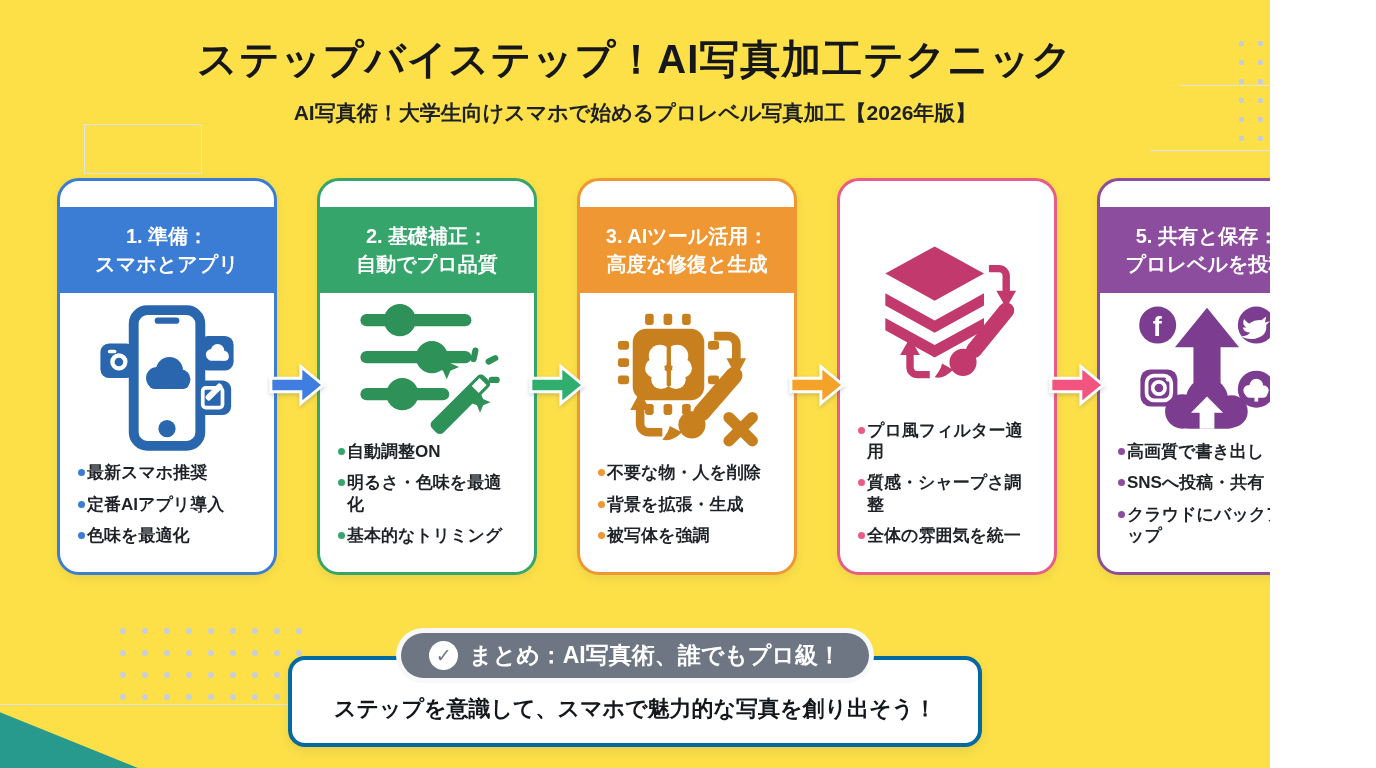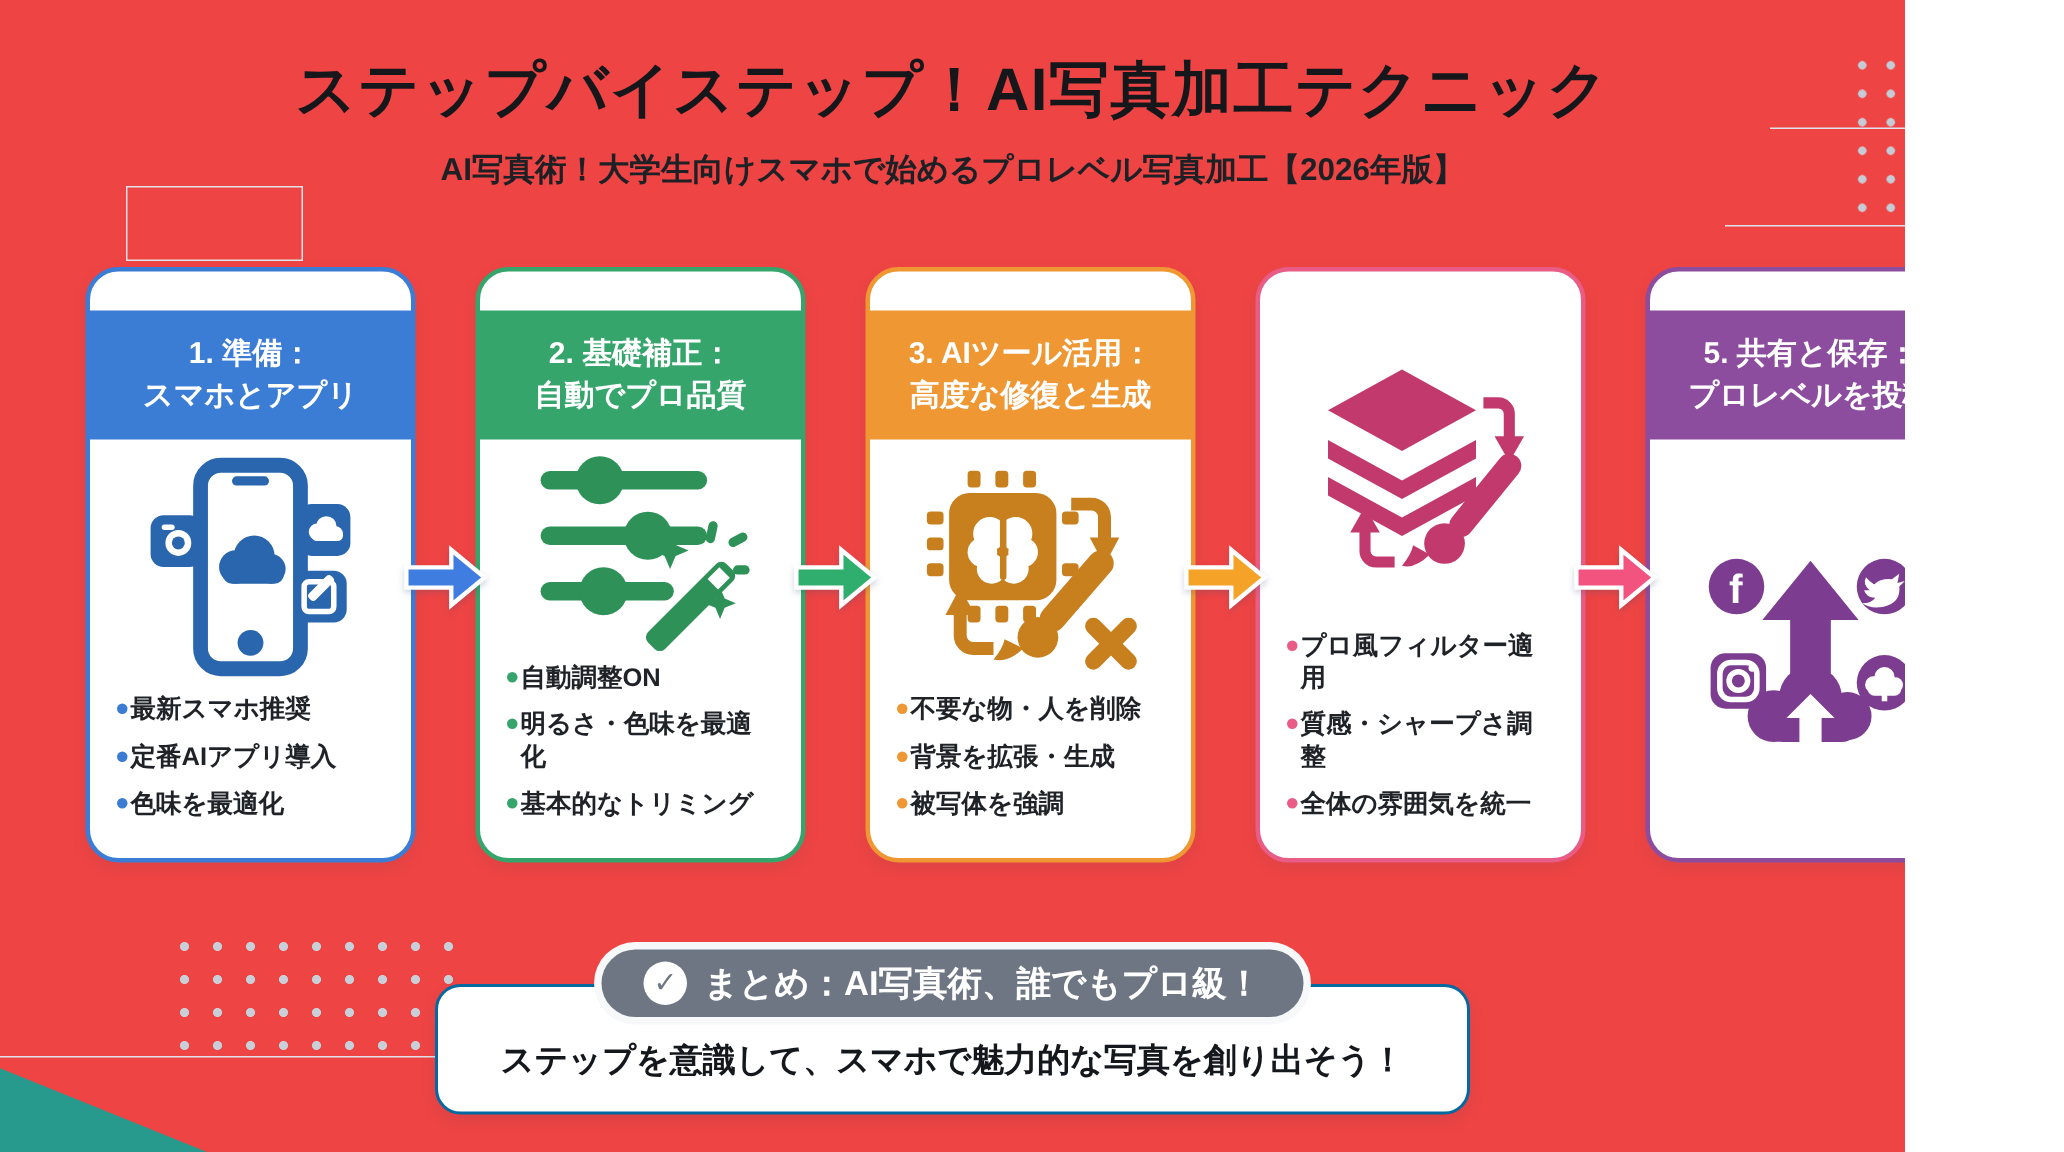--- a/index.html
+++ b/index.html
@@ -1,18 +1,18 @@
 <!DOCTYPE html>
 <html><head>
 <meta charset="utf-8">
 <style>
   * { margin:0; padding:0; box-sizing:border-box; }
   html,body { width:1376px; height:768px; }
   body { font-family:"Liberation Sans","DejaVu Sans",sans-serif; }
-  .stage { position:relative; width:1270px; height:768px; background:#ef4444; overflow:hidden; }
+  .stage { position:relative; width:1270px; height:768px; background:#fde047; overflow:hidden; }
 
   
   .deco { position:absolute; pointer-events:none; }
   .dots-tr { left:1232px; top:34px; width:134px; height:112px;
     background-image:radial-gradient(#c5ccd5 2.6px, transparent 3px);
     background-size:19px 19px; }
   .dots-bl { left:112px; top:620px; width:196px; height:90px;
     background-image:radial-gradient(#c9cfd8 2.8px, transparent 3.2px);
     background-size:22px 22px; }
   .line { background:#dde3e9; }
@@ -64,21 +64,21 @@
   
   .summary { position:absolute; top:633px; left:0; right:0;
     display:flex; flex-direction:column; align-items:center; }
   .summary-badge { z-index:2; display:flex; align-items:center; gap:11px;
     background:#6d7682; color:#ffffff; border-radius:26px; padding:7px 28px;
     font-size:23px; font-weight:800; box-shadow:0 0 0 5px #f6f8fa; }
   .check-circle { width:29px; height:29px; border-radius:50%; background:#ffffff;
     color:#6d7682; display:flex; align-items:center; justify-content:center;
     font-size:19px; font-weight:800; }
   .summary-box { z-index:1; margin-top:-22px; background:#ffffff;
-    border:2px solid #0369a1; border-radius:17px; padding:34px 42px 19px;
+    border:4px solid #0369a1; border-radius:17px; padding:34px 42px 19px;
     box-shadow:0 4px 10px rgba(40,60,90,.10); }
   .summary-text { font-size:22px; font-weight:800; color:#14181d; }
 </style>
 </head>
 <body>
 
 <div class="stage">
 
   <div class="deco dots-tr"></div>
   <div class="deco dots-bl"></div>
@@ -318,20 +318,34 @@
           <g>
             <circle cx="100" cy="78" r="15"></circle>
             <circle cx="94" cy="79" r="4.5" fill="#ffffff"></circle>
               <circle cx="100" cy="75" r="5.5" fill="#ffffff"></circle>
             <circle cx="106" cy="79" r="4" fill="#ffffff"></circle>
               <rect x="91" y="78" width="18" height="7" rx="3.5" fill="#ffffff"></rect>
             <rect x="98.5" y="82" width="3" height="6" fill="#ffffff"></rect>
           </g>
         </svg>
       </div>
+      <ul class="card-bullets">
+        <li class="bullet">
+            <span class="dot"></span>
+            <span class="bullet-text">高画質で書き出し</span>
+          </li>
+        <li class="bullet">
+            <span class="dot"></span>
+            <span class="bullet-text">SNSへ投稿・共有</span>
+          </li>
+        <li class="bullet">
+            <span class="dot"></span>
+            <span class="bullet-text">クラウドにバックアップ</span>
+          </li>
+      </ul>
     </article>
 
   </section>
 
   <div class="arrow a0">
     <svg viewBox="0 0 60 46">
         <path stroke="#ffffff" stroke-width="3" d="M3 16 H34 V4 L57 23 L34 42 V30 H3 Z" fill="#3f7de0"></path>
       </svg>
   </div>
   <div class="arrow a1">

